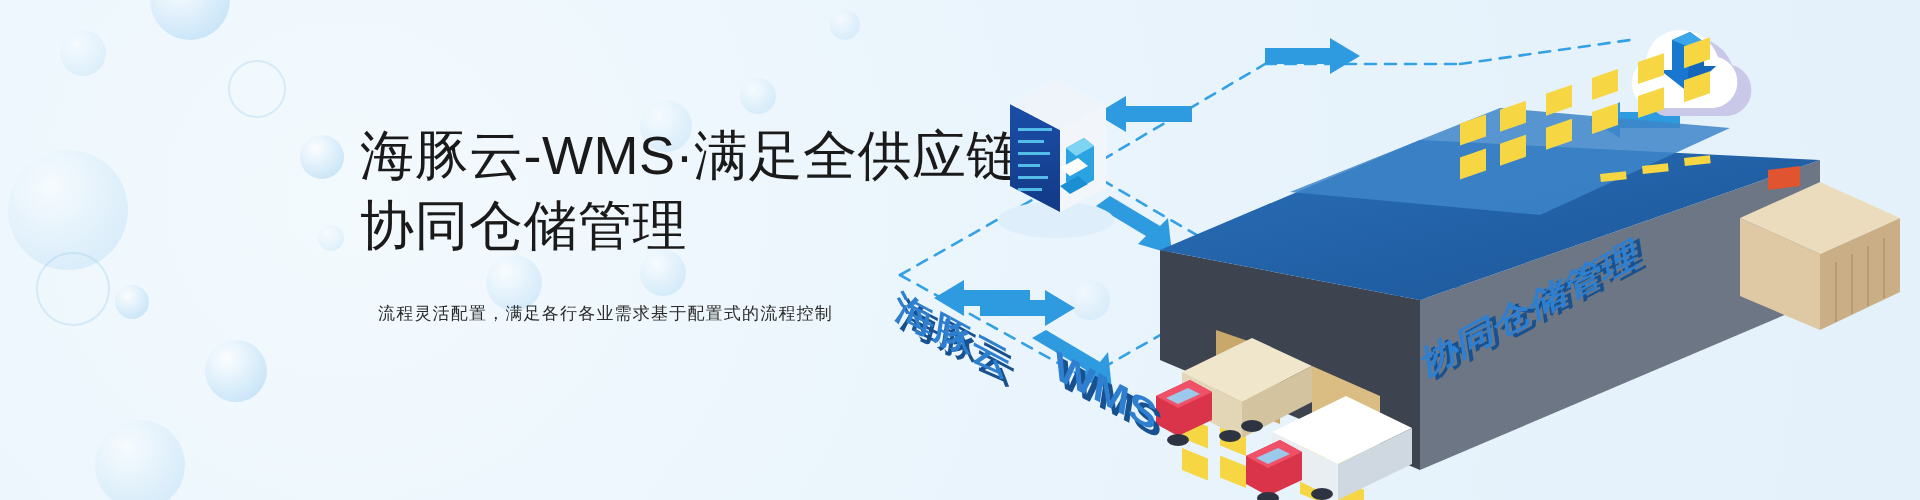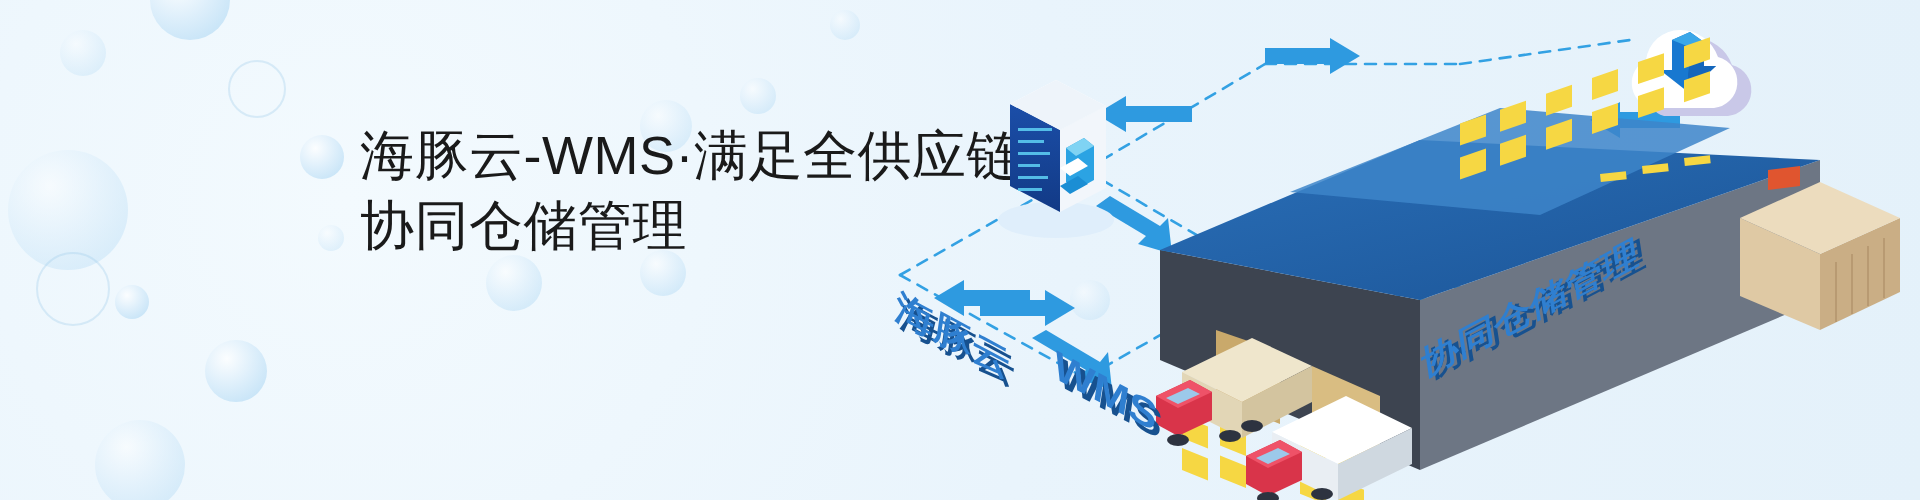--- a/index.html
+++ b/index.html
@@ -60,20 +60,21 @@
     <div class="bub" style="left:830px;top:10px;width:30px;height:30px;opacity:.45;"></div>
     <div class="bub" style="left:640px;top:100px;width:52px;height:52px;opacity:.45;"></div>
     <div class="bub" style="left:1070px;top:280px;width:40px;height:40px;opacity:.4;"></div>
     <div class="bub ring" style="left:36px;top:252px;width:70px;height:70px;"></div>
     <div class="bub ring" style="left:228px;top:60px;width:54px;height:54px;"></div>
   </div>
 
   <div class="copy">
     <h1 class="headline">海豚云-WMS·满足全供应链的
 协同仓储管理</h1>
+    <p class="subtitle">流程灵活配置，满足各行各业需求基于配置式的流程控制</p>
   </div>
 
   <div class="art">
     <svg viewBox="0 0 1060 500" xmlns="http://www.w3.org/2000/svg">
       <defs>
         <linearGradient id="roofG" x1="0" y1="0" x2="1" y2="1">
           <stop offset="0" stop-color="#2a6fb8"></stop>
             <stop offset="1" stop-color="#1b5496"></stop>
         </linearGradient>
         <linearGradient id="rackG" x1="0" y1="0" x2="0" y2="1">

